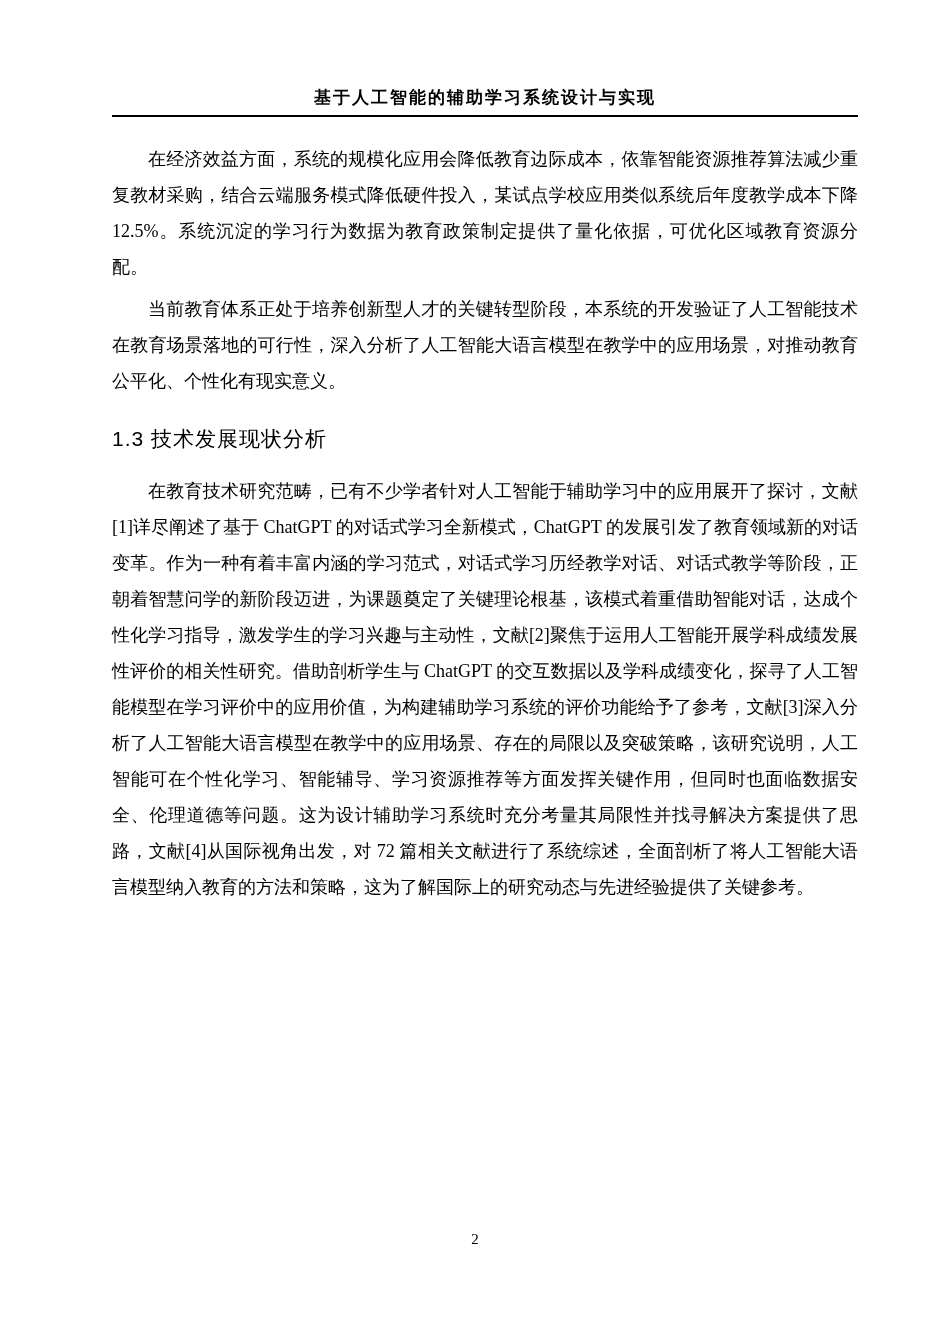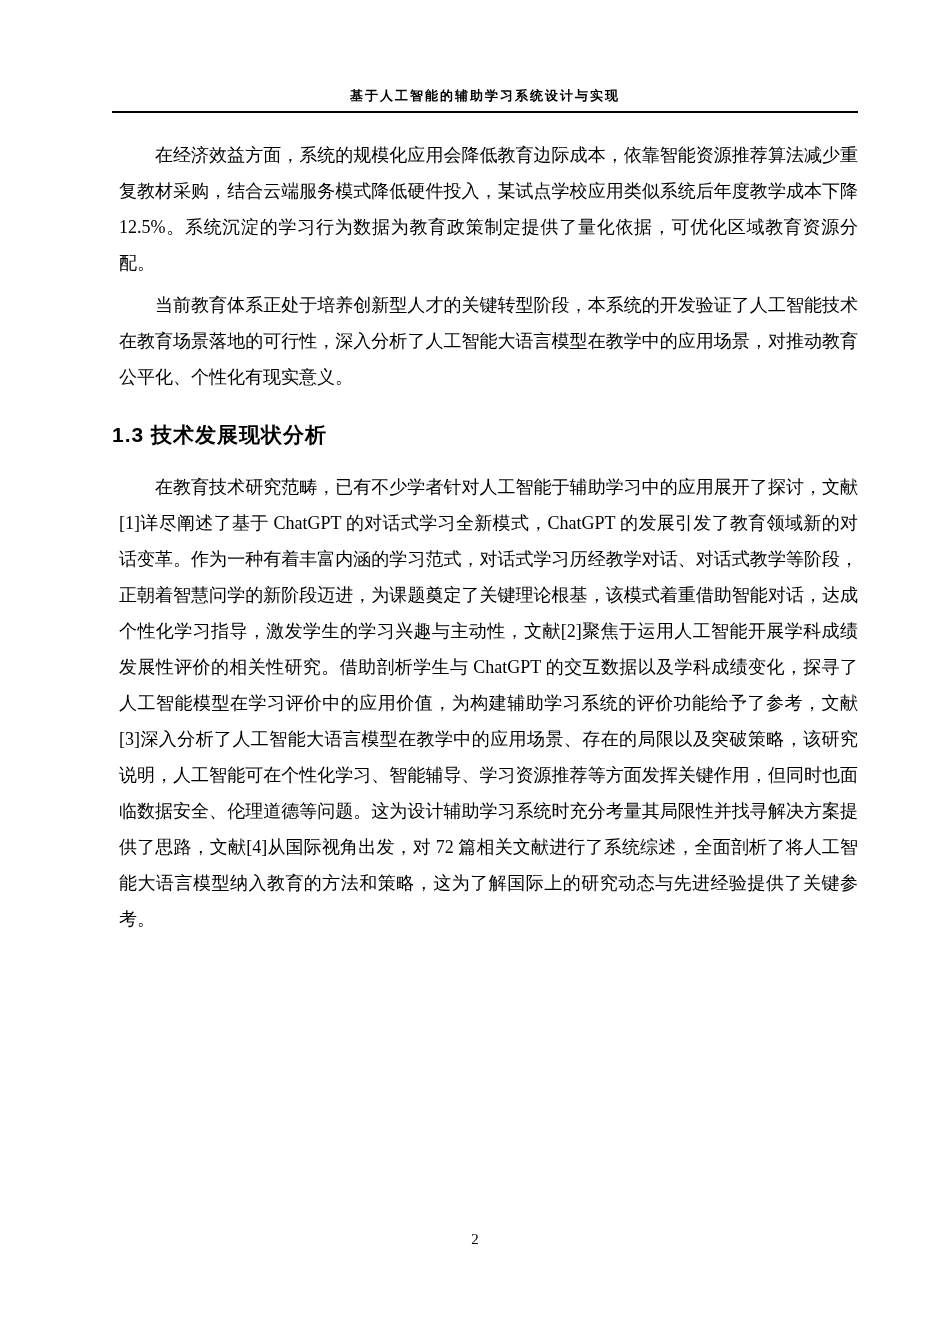--- a/index.html
+++ b/index.html
@@ -20,48 +20,47 @@
     width: 950px;
     height: 1344px;
     padding: 86px 92px 0 112px;
     position: relative;
   }
   .header {
     text-align: center;
   }
   .header-title {
     display: inline-block;
-    font-size: 13px;
+    font-size: 17px;
     font-weight: bold;
     letter-spacing: 2px;
     padding-bottom: 6px;
   }
   .header-rule {
     border: none;
     border-top: 2px solid #000000;
     margin: 0 0 24px 0;
     height: 0;
   }
   .doc-body p {
     font-size: 18px;
     line-height: 36px;
     text-align: justify;
     margin: 0 0 6px 0;
   }
   .doc-body p.indent {
     text-indent: 2em;
-    margin-left: 7px;
   }
   .doc-body p.no-indent {
     text-indent: 0;
   }
   .section-heading {
     font-family: "Liberation Sans", "DejaVu Sans", sans-serif;
     font-size: 21px;
-    font-weight: bold;
+    font-weight: normal;
     margin: 26px 0 20px 0;
     letter-spacing: 1px;
   }
   .footer {
     position: absolute;
     left: 0;
     bottom: 96px;
     width: 950px;
     text-align: center;
   }

